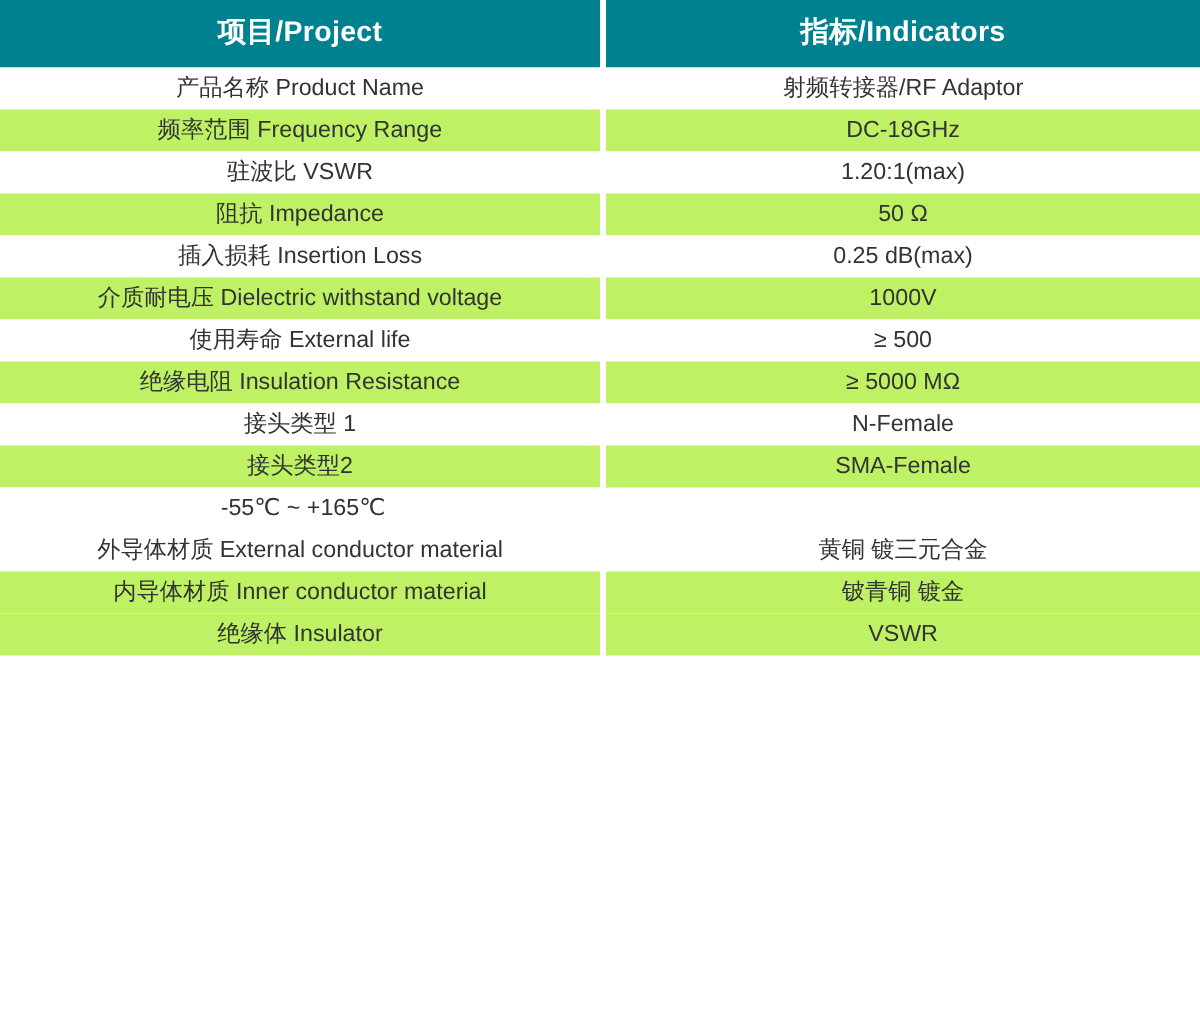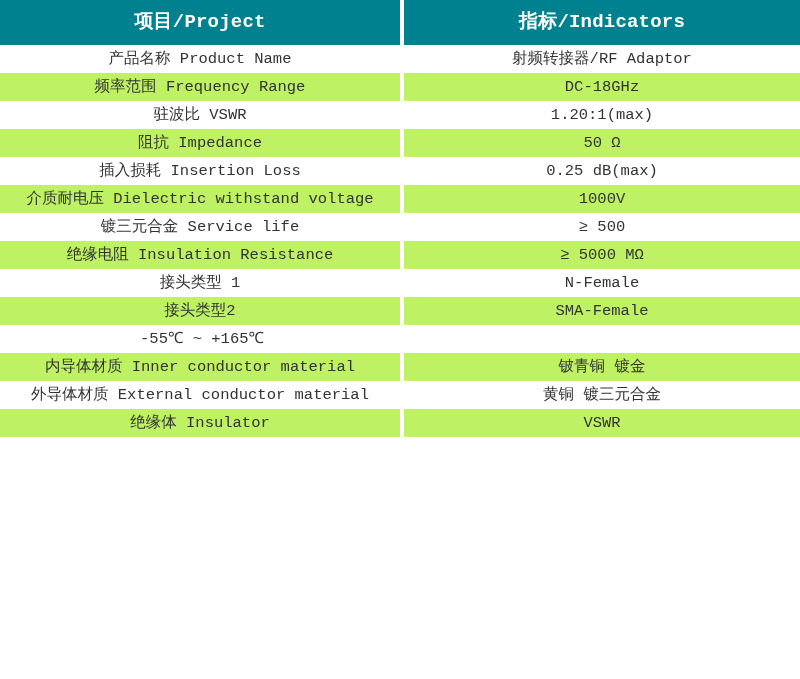--- a/index.html
+++ b/index.html
@@ -29,21 +29,20 @@
     align-items: stretch;
     box-sizing: border-box;
   }
 
   .cell {
     display: flex;
     align-items: center;
     justify-content: center;
     box-sizing: border-box;
     line-height: 1.2;
-    font-family: Liberation Mono, monospace;
   }
 
   .cell.project {
     width: 400px;
   }
   .cell.spacer {
     width: 4px;
     background: #ffffff;
     flex: 0 0 4px;
   }
@@ -156,21 +155,21 @@
       <span class="cell-text">介质耐电压 Dielectric withstand voltage</span>
     </div>
     <div class="cell spacer"></div>
     <div class="cell indicator">
       <span class="cell-text">1000V</span>
     </div>
   </div>
 
   <div class="row body odd">
     <div class="cell project">
-      <span class="cell-text">镀三元合金 Service life</span>
+      <span class="cell-text">使用寿命 External life</span>
     </div>
     <div class="cell spacer"></div>
     <div class="cell indicator">
       <span class="cell-text">≥ 500</span>
     </div>
   </div>
 
   <div class="row body even">
     <div class="cell project">
       <span class="cell-text">绝缘电阻 Insulation Resistance</span>
@@ -201,40 +200,40 @@
     </div>
   </div>
 
   <div class="row body odd">
     <div class="cell spacer"></div>
     <div class="cell indicator">
       <span class="cell-text">-55℃ ~ +165℃</span>
     </div>
   </div>
 
+  <div class="row body odd">
+    <div class="cell project">
+      <span class="cell-text">外导体材质 External conductor material</span>
+    </div>
+    <div class="cell spacer"></div>
+    <div class="cell indicator">
+      <span class="cell-text">黄铜 镀三元合金</span>
+    </div>
+  </div>
+
   <div class="row body even">
     <div class="cell project">
       <span class="cell-text">内导体材质 Inner conductor material</span>
     </div>
     <div class="cell spacer"></div>
     <div class="cell indicator">
       <span class="cell-text">铍青铜 镀金</span>
     </div>
   </div>
 
-  <div class="row body odd">
-    <div class="cell project">
-      <span class="cell-text">外导体材质 External conductor material</span>
-    </div>
-    <div class="cell spacer"></div>
-    <div class="cell indicator">
-      <span class="cell-text">黄铜 镀三元合金</span>
-    </div>
-  </div>
-
   <div class="row body even">
     <div class="cell project">
       <span class="cell-text">绝缘体 Insulator</span>
     </div>
     <div class="cell spacer"></div>
     <div class="cell indicator">
       <span class="cell-text">VSWR</span>
     </div>
   </div>
 

